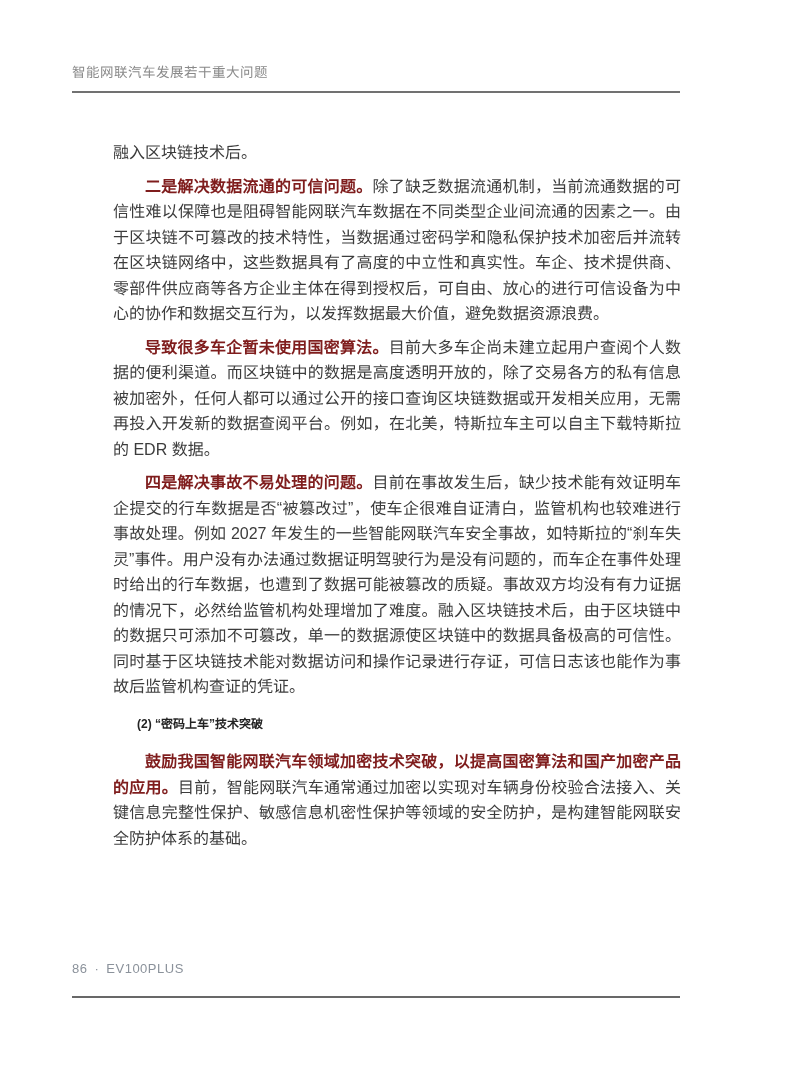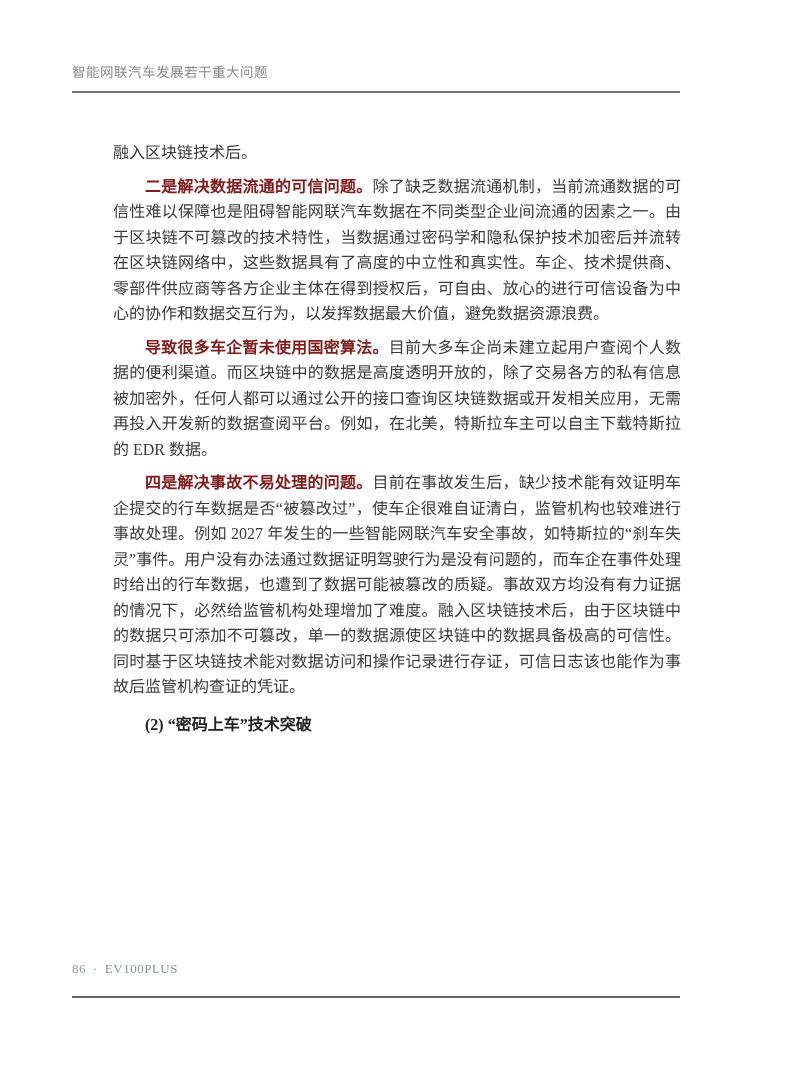--- a/index.html
+++ b/index.html
@@ -6,21 +6,21 @@
     margin: 0;
     padding: 0;
     background: #ffffff;
   }
   .page {
     position: relative;
     width: 793px;
     height: 1077px;
     background: #ffffff;
     overflow: hidden;
-    font-family: Liberation Serif, serif;
+    font-family: Liberation Sans, sans-serif;
   }
   .header-title {
     position: absolute;
     left: 72px;
     top: 61px;
     font-size: 13.5px;
     color: #8a8a8a;
     letter-spacing: 0.5px;
     white-space: nowrap;
   }
@@ -48,21 +48,21 @@
     text-indent: 2em;
   }
   .para.no-indent {
     text-indent: 0;
   }
   .lead {
     font-weight: 700;
     color: #7f1d1d;
   }
   .subheading {
-    font-size: 16px;
+    font-size: 12px;
     line-height: 25.5px;
     font-weight: 700;
     color: #232323;
     margin: 12px 0 12px 0;
     text-indent: 2em;
     text-align: left;
   }
   .footer-rule {
     position: absolute;
     left: 72px;
@@ -98,20 +98,21 @@
     <p class="para no-indent"><span>融入区块链技术后。</span></p>
 
     <p class="para"><span class="lead">二是解决数据流通的可信问题。</span><span>除了缺乏数据流通机制，当前流通数据的可信性难以保障也是阻碍智能网联汽车数据在不同类型企业间流通的因素之一。由于区块链不可篡改的技术特性，当数据通过密码学和隐私保护技术加密后并流转在区块链网络中，这些数据具有了高度的中立性和真实性。车企、技术提供商、零部件供应商等各方企业主体在得到授权后，可自由、放心的进行可信设备为中心的协作和数据交互行为，以发挥数据最大价值，避免数据资源浪费。</span></p>
 
     <p class="para"><span class="lead">导致很多车企暂未使用国密算法。</span><span>目前大多车企尚未建立起用户查阅个人数据的便利渠道。而区块链中的数据是高度透明开放的，除了交易各方的私有信息被加密外，任何人都可以通过公开的接口查询区块链数据或开发相关应用，无需再投入开发新的数据查阅平台。例如，在北美，特斯拉车主可以自主下载特斯拉的 EDR 数据。</span></p>
 
     <p class="para"><span class="lead">四是解决事故不易处理的问题。</span><span>目前在事故发生后，缺少技术能有效证明车企提交的行车数据是否“被篡改过”，使车企很难自证清白，监管机构也较难进行事故处理。例如 2027 年发生的一些智能网联汽车安全事故，如特斯拉的“刹车失灵”事件。用户没有办法通过数据证明驾驶行为是没有问题的，而车企在事件处理时给出的行车数据，也遭到了数据可能被篡改的质疑。事故双方均没有有力证据的情况下，必然给监管机构处理增加了难度。融入区块链技术后，由于区块链中的数据只可添加不可篡改，单一的数据源使区块链中的数据具备极高的可信性。同时基于区块链技术能对数据访问和操作记录进行存证，可信日志该也能作为事故后监管机构查证的凭证。</span></p>
 
     <h3 class="subheading">(2) “密码上车”技术突破</h3>
 
+    <p class="para"><span class="lead">鼓励我国智能网联汽车领域加密技术突破，以提高国密算法和国产加密产品的应用。</span><span>目前，智能网联汽车通常通过加密以实现对车辆身份校验合法接入、关键信息完整性保护、敏感信息机密性保护等领域的安全防护，是构建智能网联安全防护体系的基础。</span></p>
 
 
   </main>
 
   <div class="footer-rule"></div>
   <div class="footer-text"><span>86</span><span class="sep">·</span><span>EV100PLUS</span></div>
 
 </div>
 
 </body></html>

